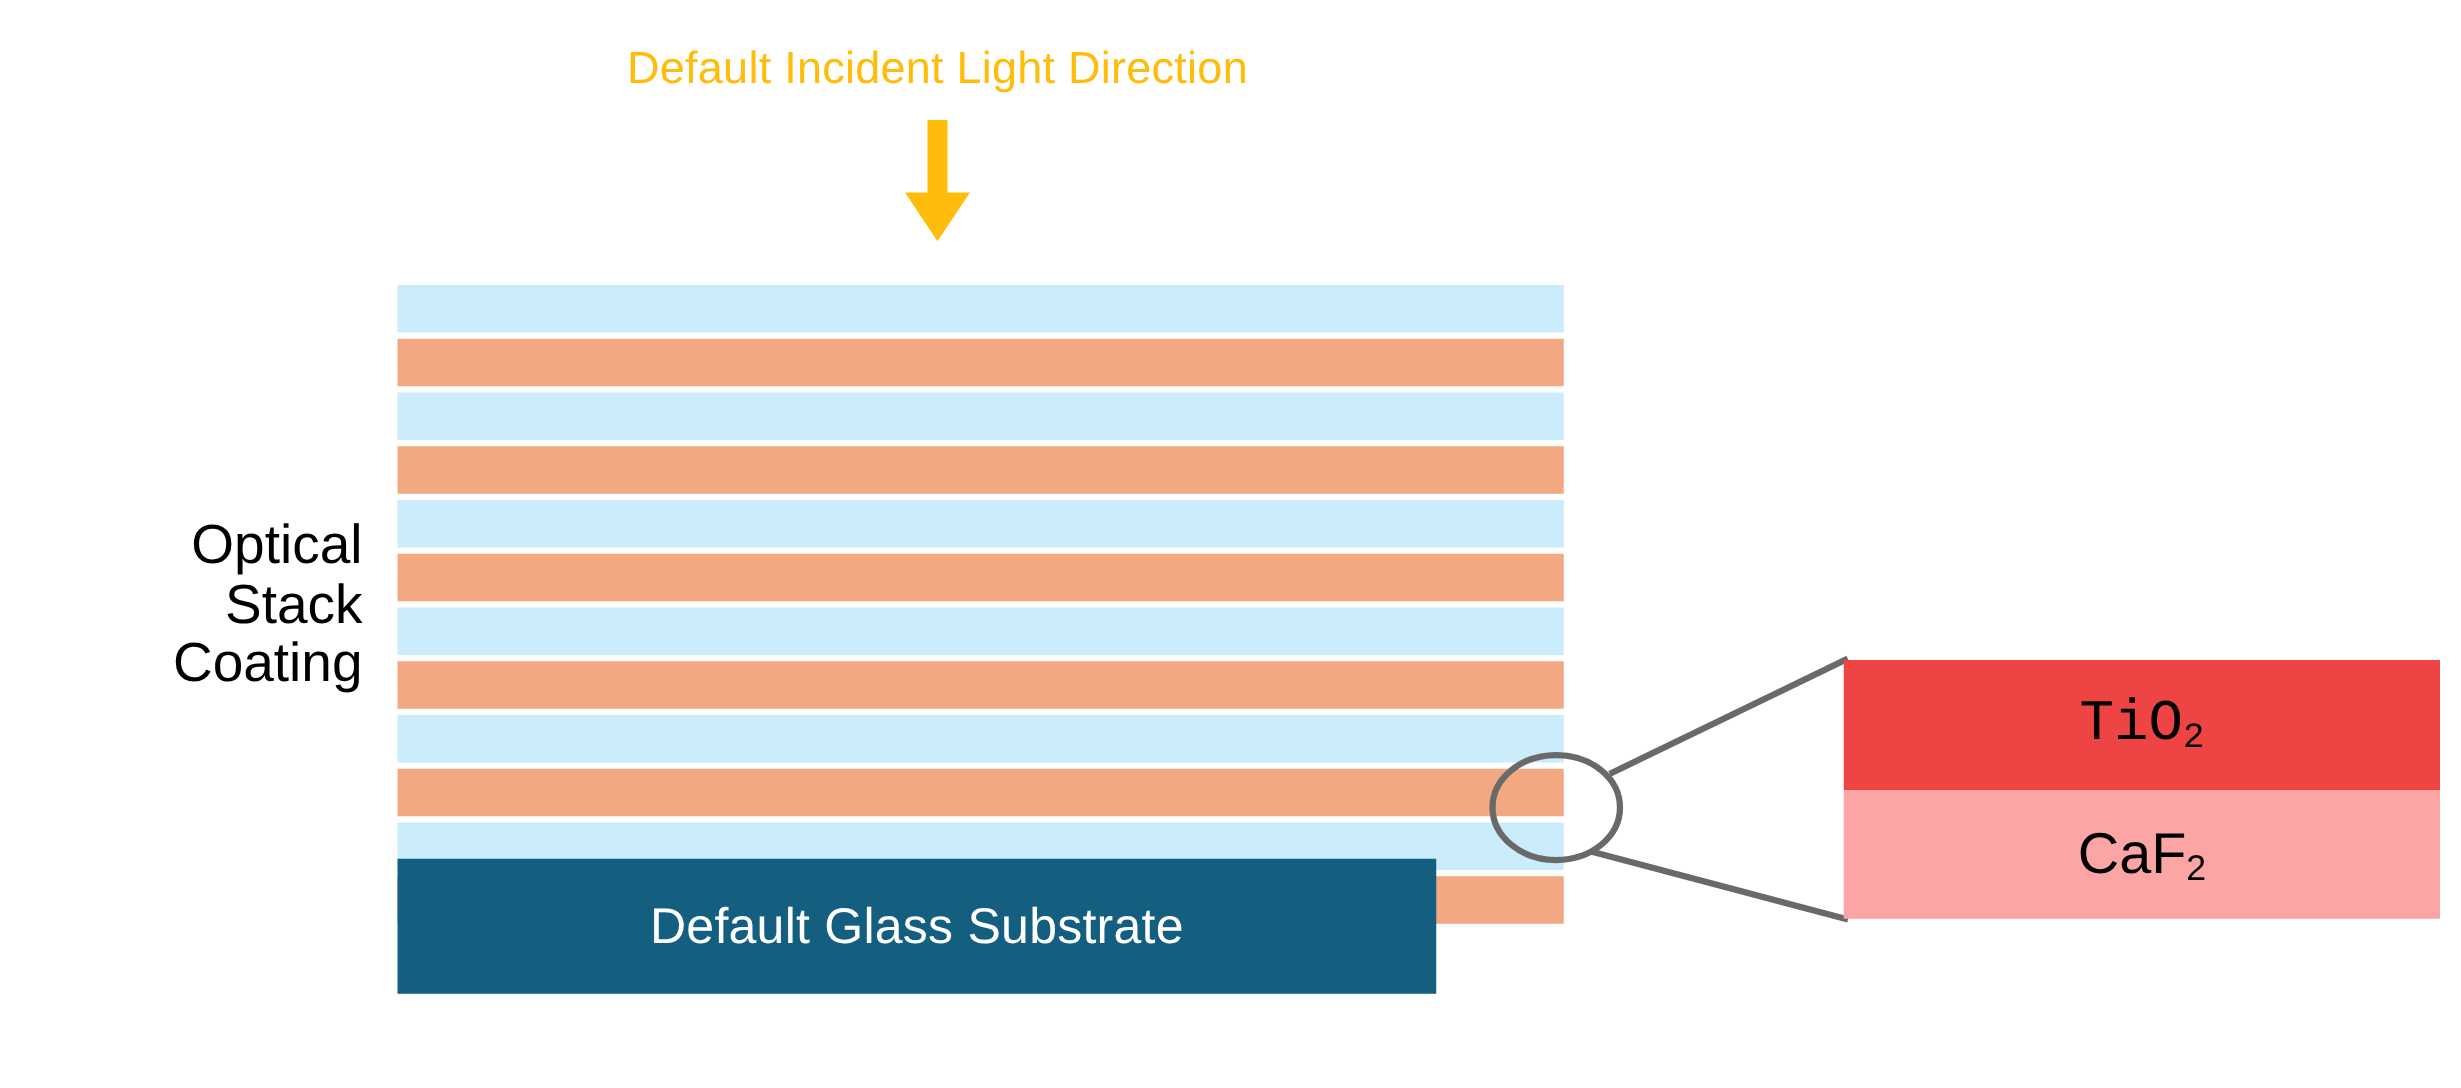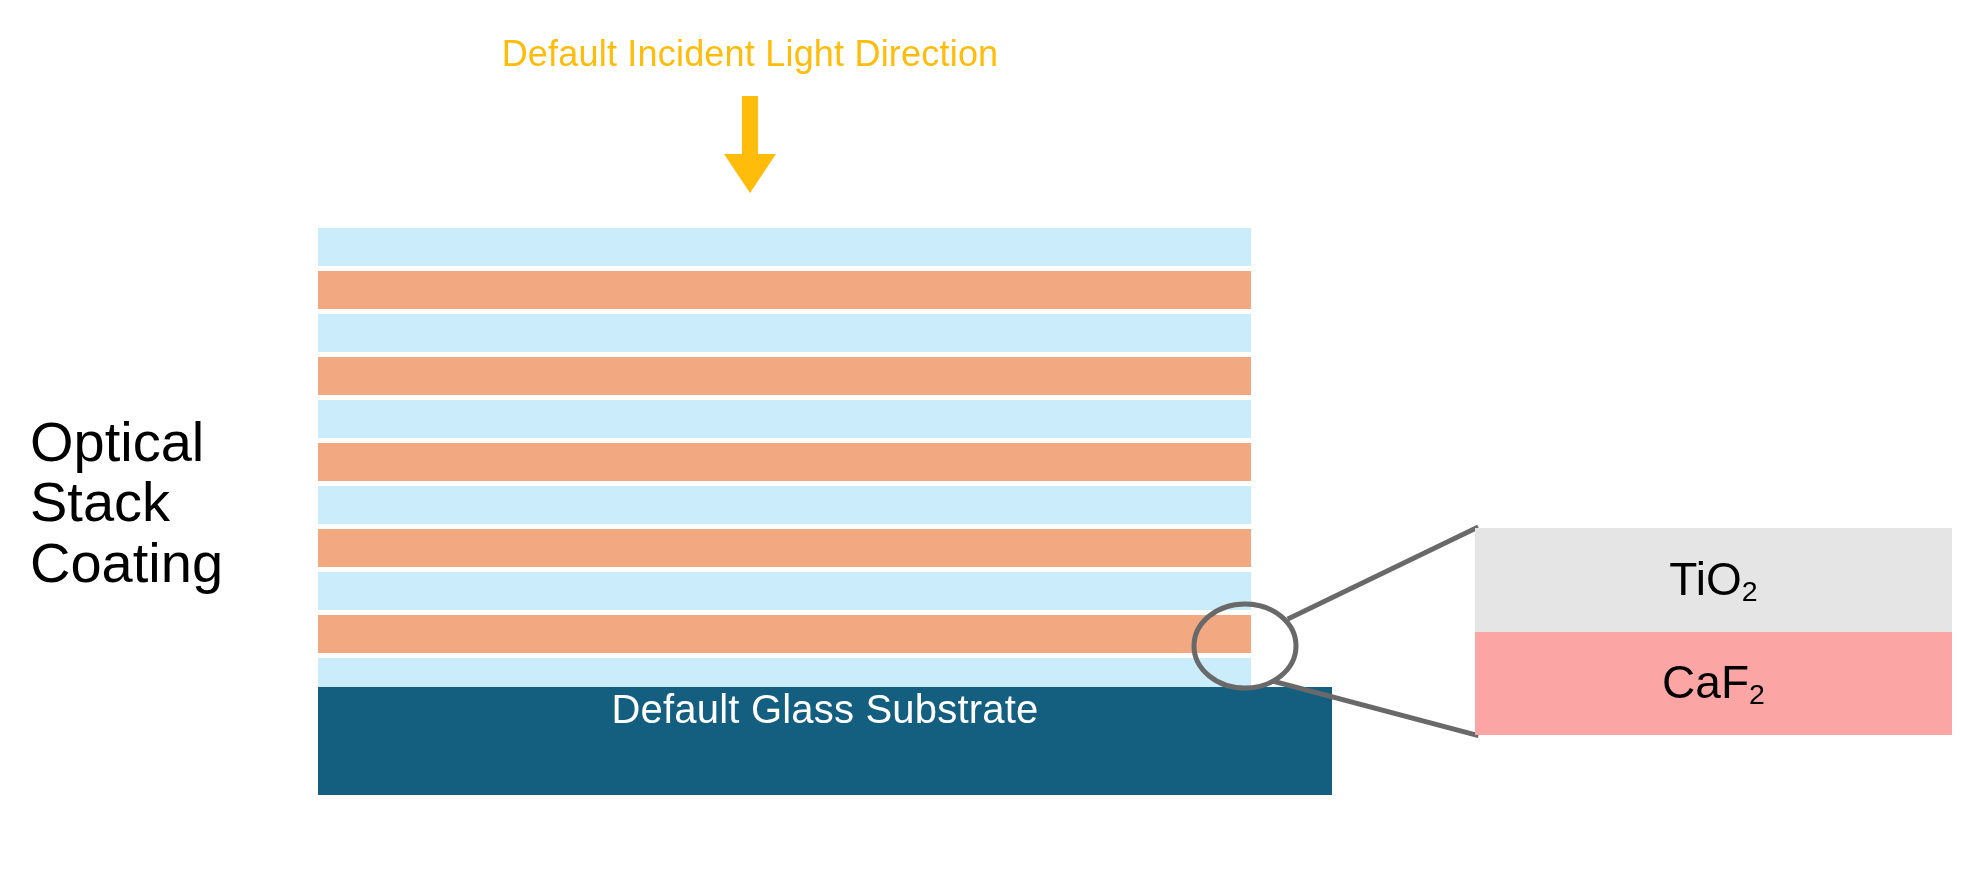--- a/index.html
+++ b/index.html
@@ -40,22 +40,22 @@
     width: 76px;
     height: 100px;
   }
 
   
   #stack-label {
     position: absolute;
     left: 30px;
     top: 412px;
     width: 260px;
-    text-align: left;
-    font-size: 56px;
+    text-align: right;
+    font-size: 44px;
     line-height: 1.08;
     color: #000000;
   }
   #stack-label span { display: block; }
 
   
   #coating-stack {
     position: absolute;
     left: 318px;
     top: 228px;
@@ -66,24 +66,25 @@
     position: absolute;
     left: 0;
     width: 100%;
   }
 
   
   #substrate {
     position: absolute;
     left: 318px;
     top: 687px;
-    width: 1014px;
+    width: 831px;
     height: 108px;
     background: #145F80;
     display: flex;
+    align-items: center;
     justify-content: center;
   }
   #substrate-label {
     color: #ffffff;
     font-size: 40px;
     letter-spacing: 0.2px;
     white-space: nowrap;
   }
 
   
@@ -163,21 +164,21 @@
     <div id="substrate-label">Default Glass Substrate</div>
   </div>
 
   <svg id="callout-svg" viewBox="0 0 360 270">
     <ellipse cx="95" cy="146" rx="51" ry="42" fill="none" stroke="#696969" stroke-width="5"></ellipse>
     <line x1="140" y1="118" x2="326" y2="28" stroke="#696969" stroke-width="5" stroke-linecap="square"></line>
     <line x1="126" y1="182" x2="326" y2="235" stroke="#696969" stroke-width="5" stroke-linecap="square"></line>
   </svg>
 
   <div id="detail-panel">
-    <div class="detail-row" id="detail-row-top" style="background: #e5e5e5;">
+    <div class="detail-row" id="detail-row-top" style="background: #ef4444; font-family: Liberation Mono, monospace;">
       <div class="detail-text">
         <span>TiO</span><sub>2</sub>
       </div>
     </div>
     <div class="detail-row" id="detail-row-bottom" style="background: #fca5a5;">
       <div class="detail-text">
         <span>CaF</span><sub>2</sub>
       </div>
     </div>
   </div>

